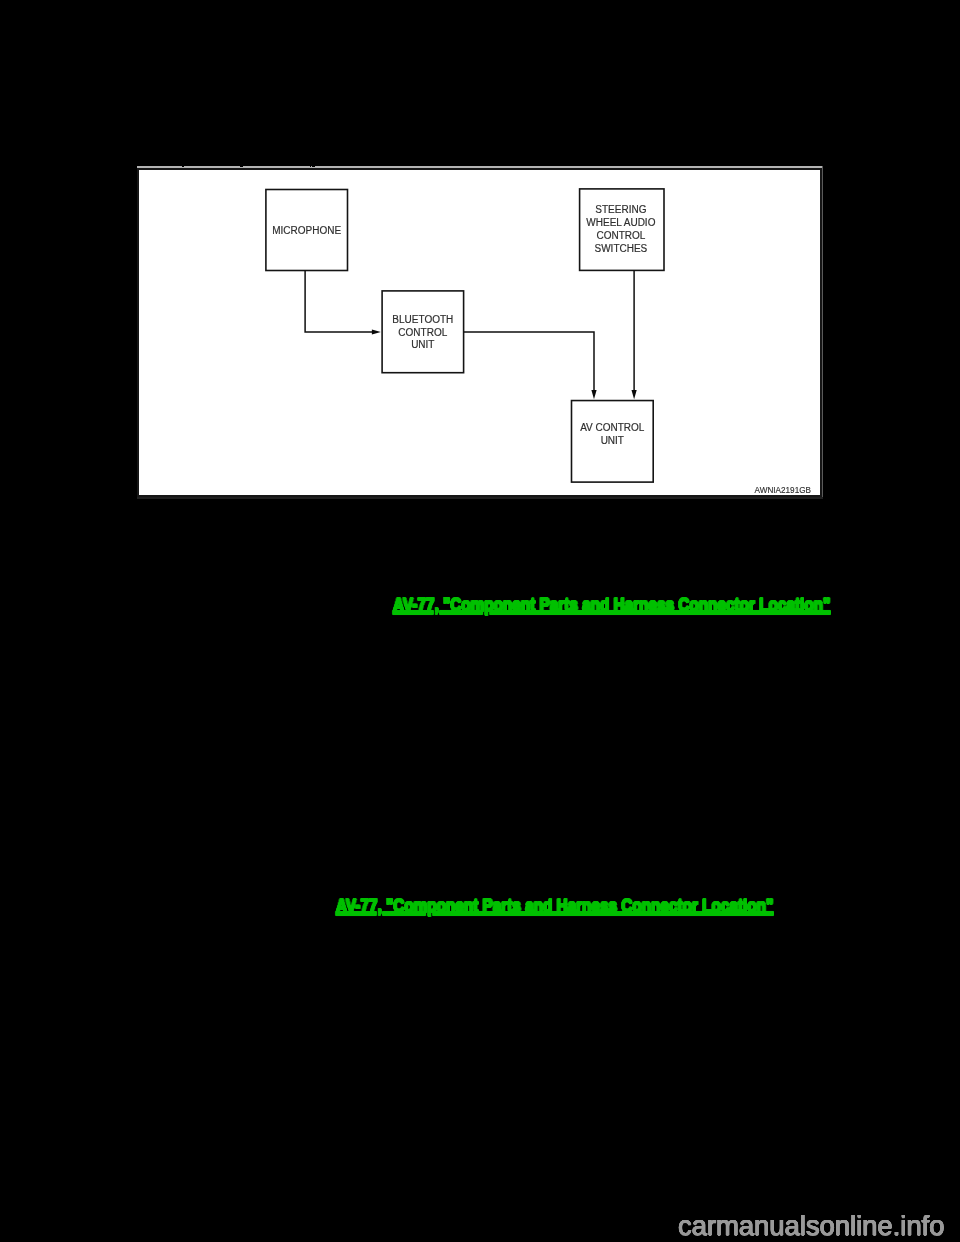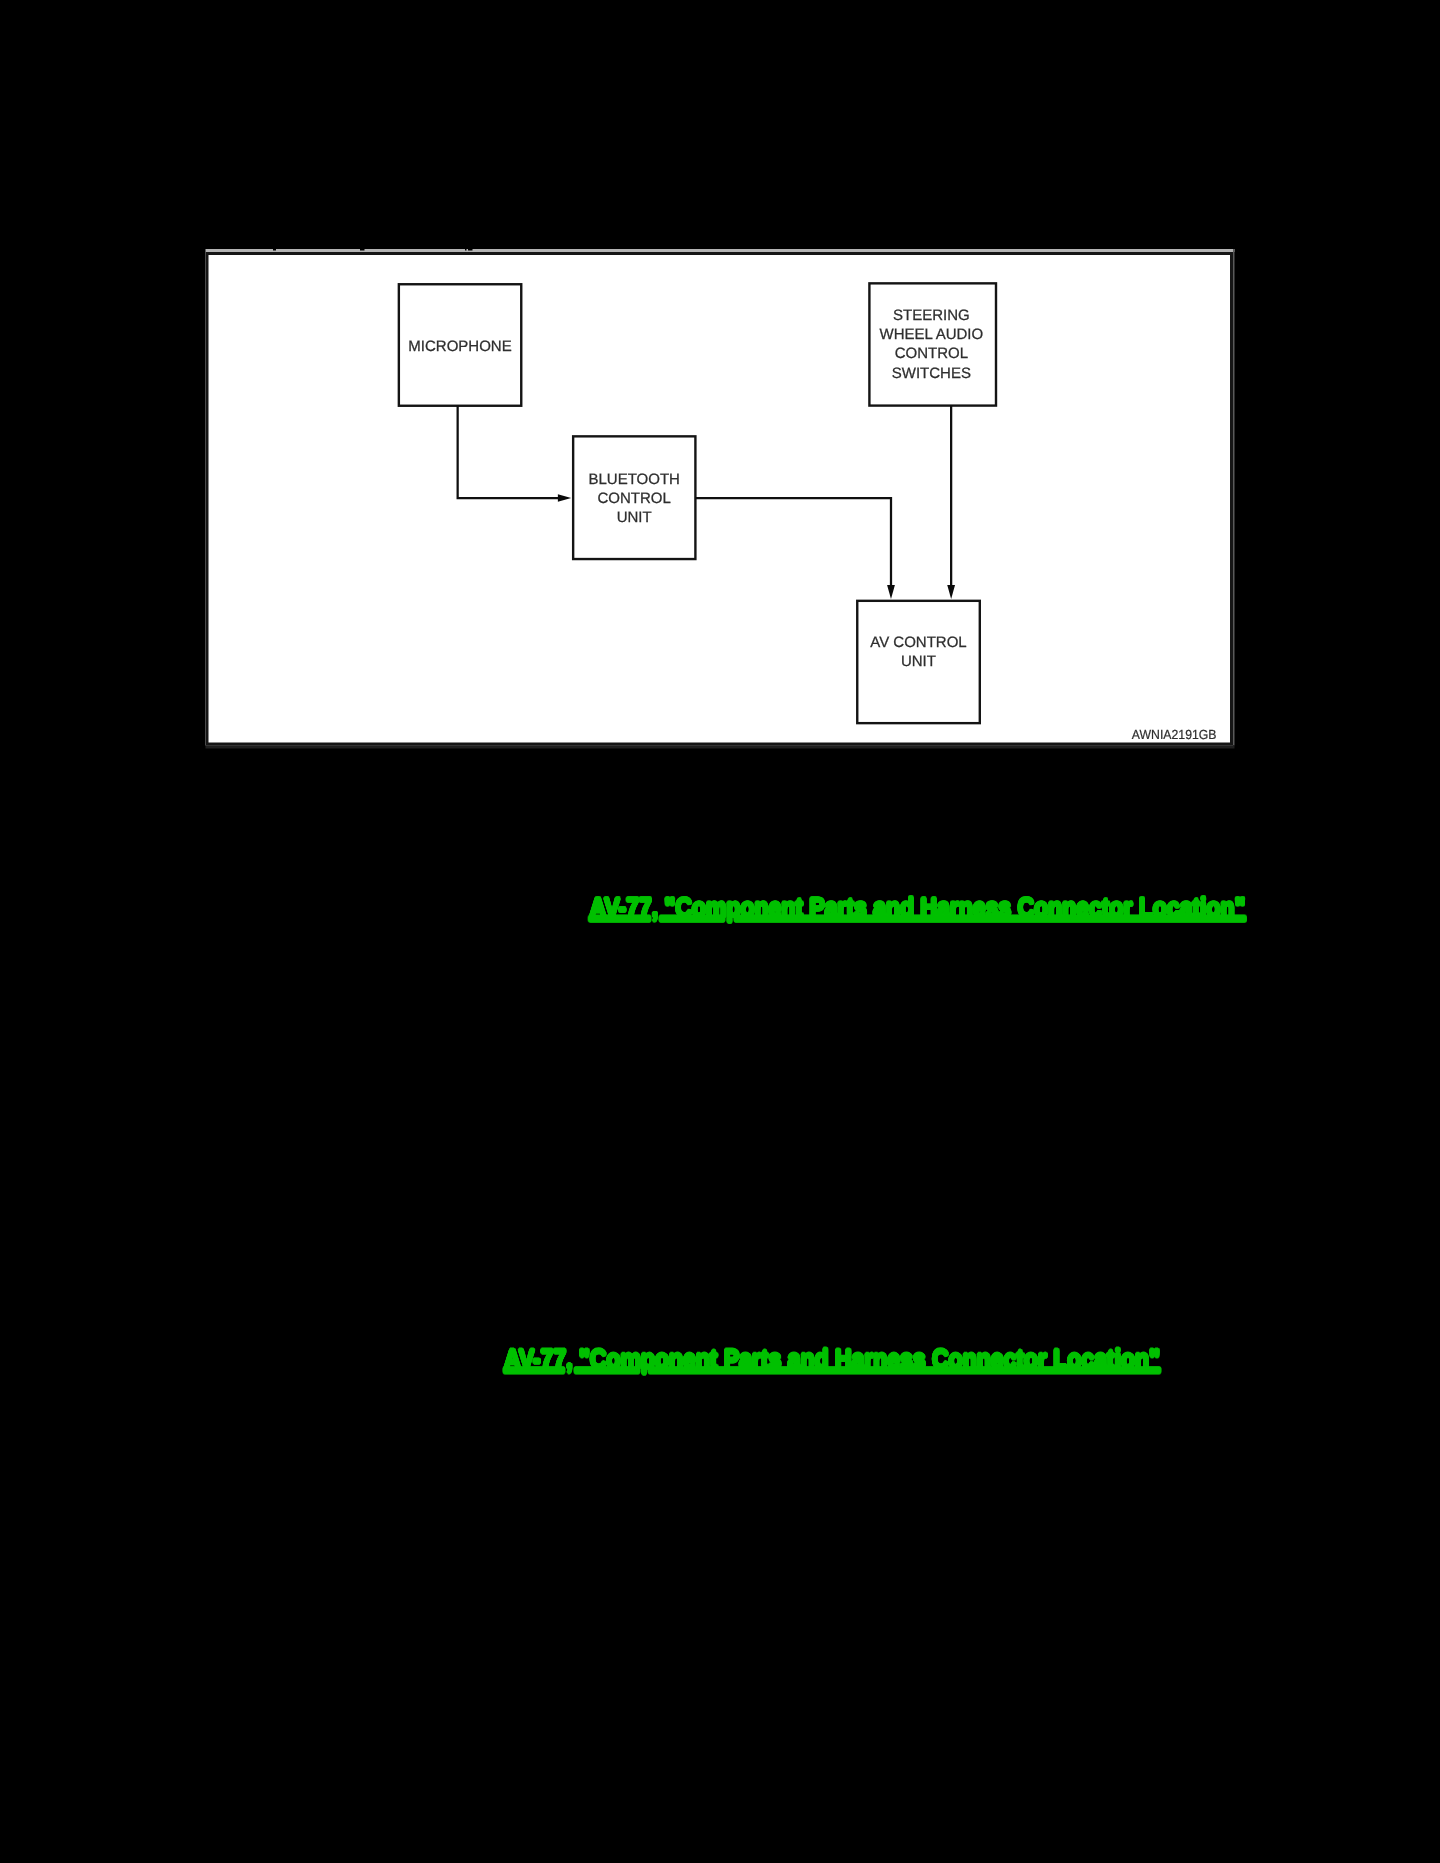--- a/index.html
+++ b/index.html
@@ -75,13 +75,14 @@
 
       <path class="ln" d="M495.1 100.4 L495.1 220.5"></path>
       <path class="ah" d="M495.1 229.3 L492.5 220 L497.7 220 Z"></path>
 
       <text class="idtxt" x="672" y="322.6">AWNIA2191GB</text>
     </svg>
   </div>
 
   <a class="link" style="left:393px;top:596px">AV-77, "Component Parts and Harness Connector Location"</a>
   <a class="link" style="left:336px;top:897px">AV-77, "Component Parts and Harness Connector Location"</a>
+  <div class="watermark">carmanualsonline.info</div>
 </div>
 
 </body></html>

